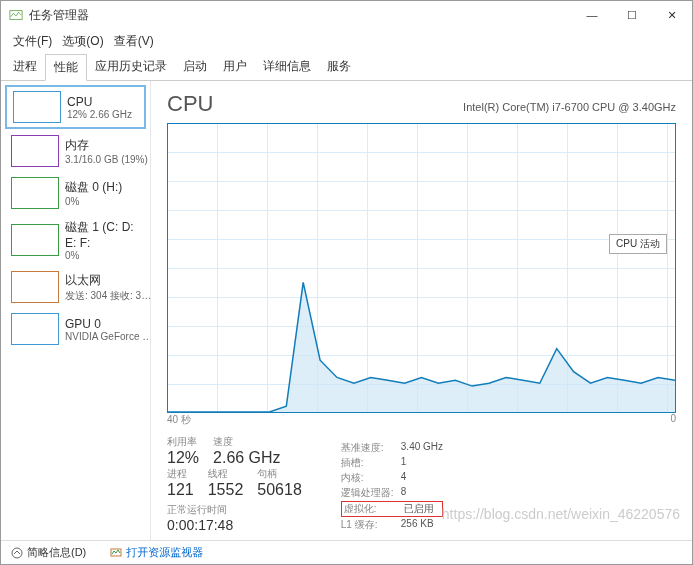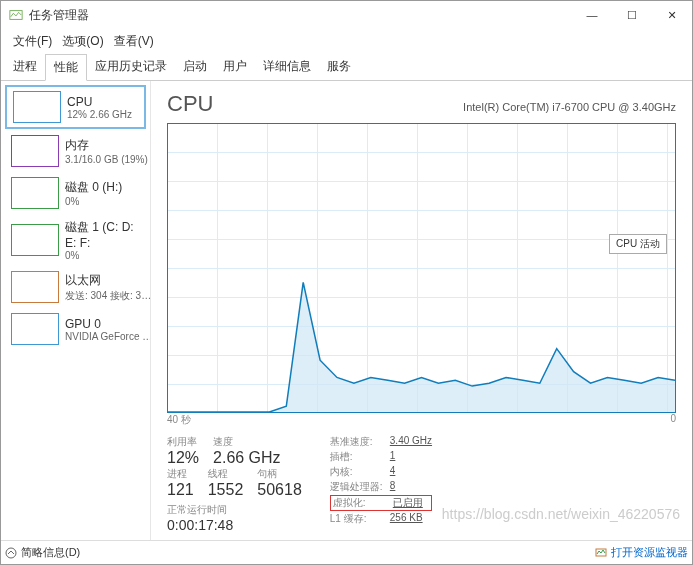--- a/index.html
+++ b/index.html
@@ -23,29 +23,29 @@
 .side-text .detail { font-size: 10px; color: #666; white-space: nowrap; overflow: hidden; text-overflow: ellipsis; max-width: 90px; }
 .content { flex: 1; padding: 10px 16px 4px 16px; display: flex; flex-direction: column; position: relative; }
 .hdr { display: flex; justify-content: space-between; align-items: baseline; margin-bottom: 6px; }
 .hdr .big { font-size: 22px; font-weight: 300; color: #555; }
 .hdr .model { font-size: 11px; color: #555; }
 .chart-lbl { display: flex; justify-content: space-between; font-size: 10px; color: #888; }
 .chart { height: 290px; border: 1px solid #117dbb; position: relative; background: repeating-linear-gradient(to right, transparent, transparent 49px, #d9ecf7 49px, #d9ecf7 50px), repeating-linear-gradient(to bottom, transparent, transparent 28px, #d9ecf7 28px, #d9ecf7 29px); }
 .chart svg { width: 100%; height: 100%; }
 .chart-legend { position: absolute; top: 110px; right: 8px; border: 1px solid #aaa; background: #fff; padding: 2px 6px; font-size: 10px; }
 .xaxis { display: flex; justify-content: space-between; font-size: 10px; color: #888; margin-bottom: 8px; }
-.stats { display: flex; gap: 28px; }
+.stats { display: flex; gap: 39px; align-items: flex-end; }
 .stats-col .lbl { font-size: 10px; color: #888; }
 .stats-col .val { font-size: 16px; color: #333; }
 .stats-col .inline { display: flex; gap: 14px; }
 .mini-row { display: flex; font-size: 10px; margin-bottom: 1px; }
 .mini-row .k { width: 60px; color: #888; }
-.mini-row .v { color: #555; text-decoration: underline; }
+.mini-row .v { color: #555; }
 .mini-row.hl { border: 1.5px solid #d33; padding: 0 2px; }
-.statusbar { border-top: 1px solid #ddd; padding: 4px 4px; display: flex; align-items: center; gap: 4px; font-size: 11px; justify-content: space-between; }
+.statusbar { border-top: 1px solid #ddd; padding: 4px 10px; display: flex; align-items: center; gap: 24px; font-size: 11px; }
 .statusbar .link { color: #0066cc; cursor: pointer; display: flex; align-items: center; gap: 4px; }
 .watermark { position: absolute; bottom: 18px; right: 12px; color: #ccc; font-size: 14px; pointer-events: none; }
 </style>
 </head>
 <body>
 
 <div class="titlebar">
   <svg class="app-icon" viewBox="0 0 16 16">
       <rect x="1" y="3" width="14" height="10" fill="none" stroke="#6aa84f"></rect>
       <polyline points="2,10 5,6 8,9 11,5 14,8" fill="none" stroke="#6aa84f"></polyline>

